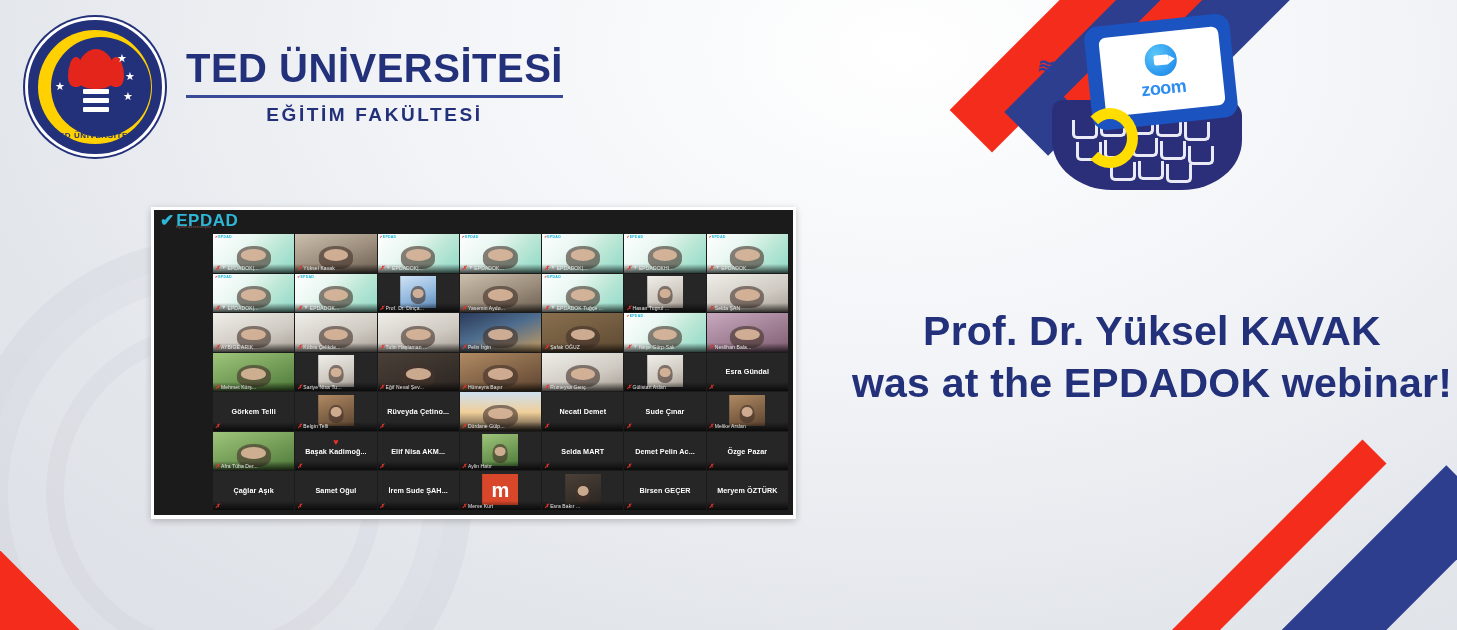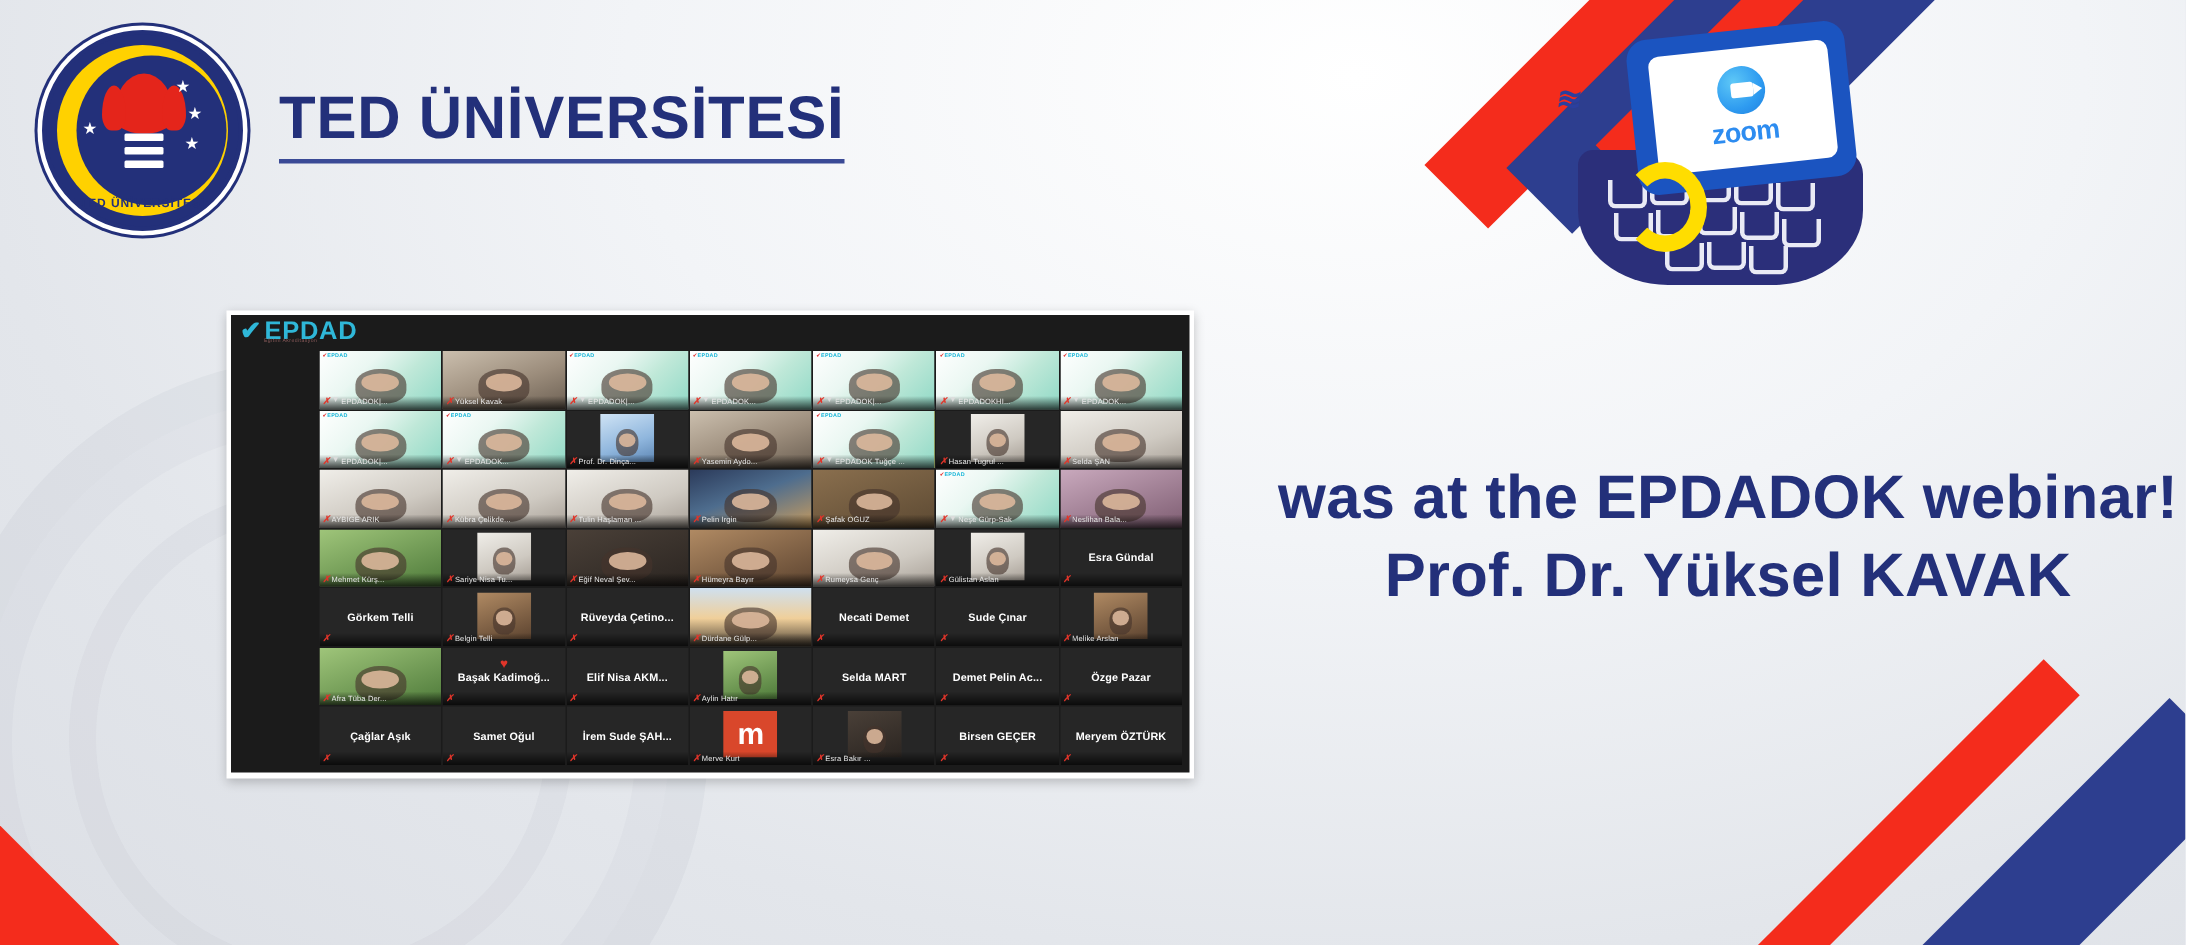--- a/index.html
+++ b/index.html
@@ -184,20 +184,21 @@
       <div class="torch"></div>
       <div class="star" style="left:86px;top:30px;">★</div>
       <div class="star" style="left:94px;top:48px;">★</div>
       <div class="star" style="left:92px;top:68px;">★</div>
       <div class="star" style="left:24px;top:58px;">★</div>
       <div class="sealtext">TED ÜNİVERSİTESİ</div>
     </div>
     <div class="wordmark">
       <div class="wm-top">TED ÜNİVERSİTESİ</div>
       <div class="wm-rule"></div>
+      <div class="wm-sub">EĞİTİM FAKÜLTESİ</div>
     </div>
   </div>
 
   <div class="illus">
     <div class="laptop-base"></div>
     <div class="keys">
       <div class="key" style="left:2px;top:4px;"></div>
       <div class="key" style="left:30px;top:2px;"></div>
       <div class="key" style="left:58px;top:0px;"></div>
       <div class="key" style="left:86px;top:2px;"></div>
@@ -216,22 +217,22 @@
       <div class="zcircle">
           <span class="zcam"></span>
         </div>
       <div class="zlabel">zoom</div>
     </div>
     <div class="handle"></div>
     <div class="steam">≋</div>
   </div>
 
   <div class="headline">
+    <div>Prof. Dr. Yüksel KAVAK</div>
     <div>was at the EPDADOK webinar!</div>
-    <div>Prof. Dr. Yüksel KAVAK</div>
   </div>
 
   <div class="shot">
     <div class="shot-inner">
       <div class="epdad-logo">
         <span class="epdad-check">✔</span>
         <span class="epdad-word">EPDAD</span>
       </div>
       <div class="epdad-tag">Eğitim Akreditasyon</div>
       <div class="grid" id="tilegrid">

